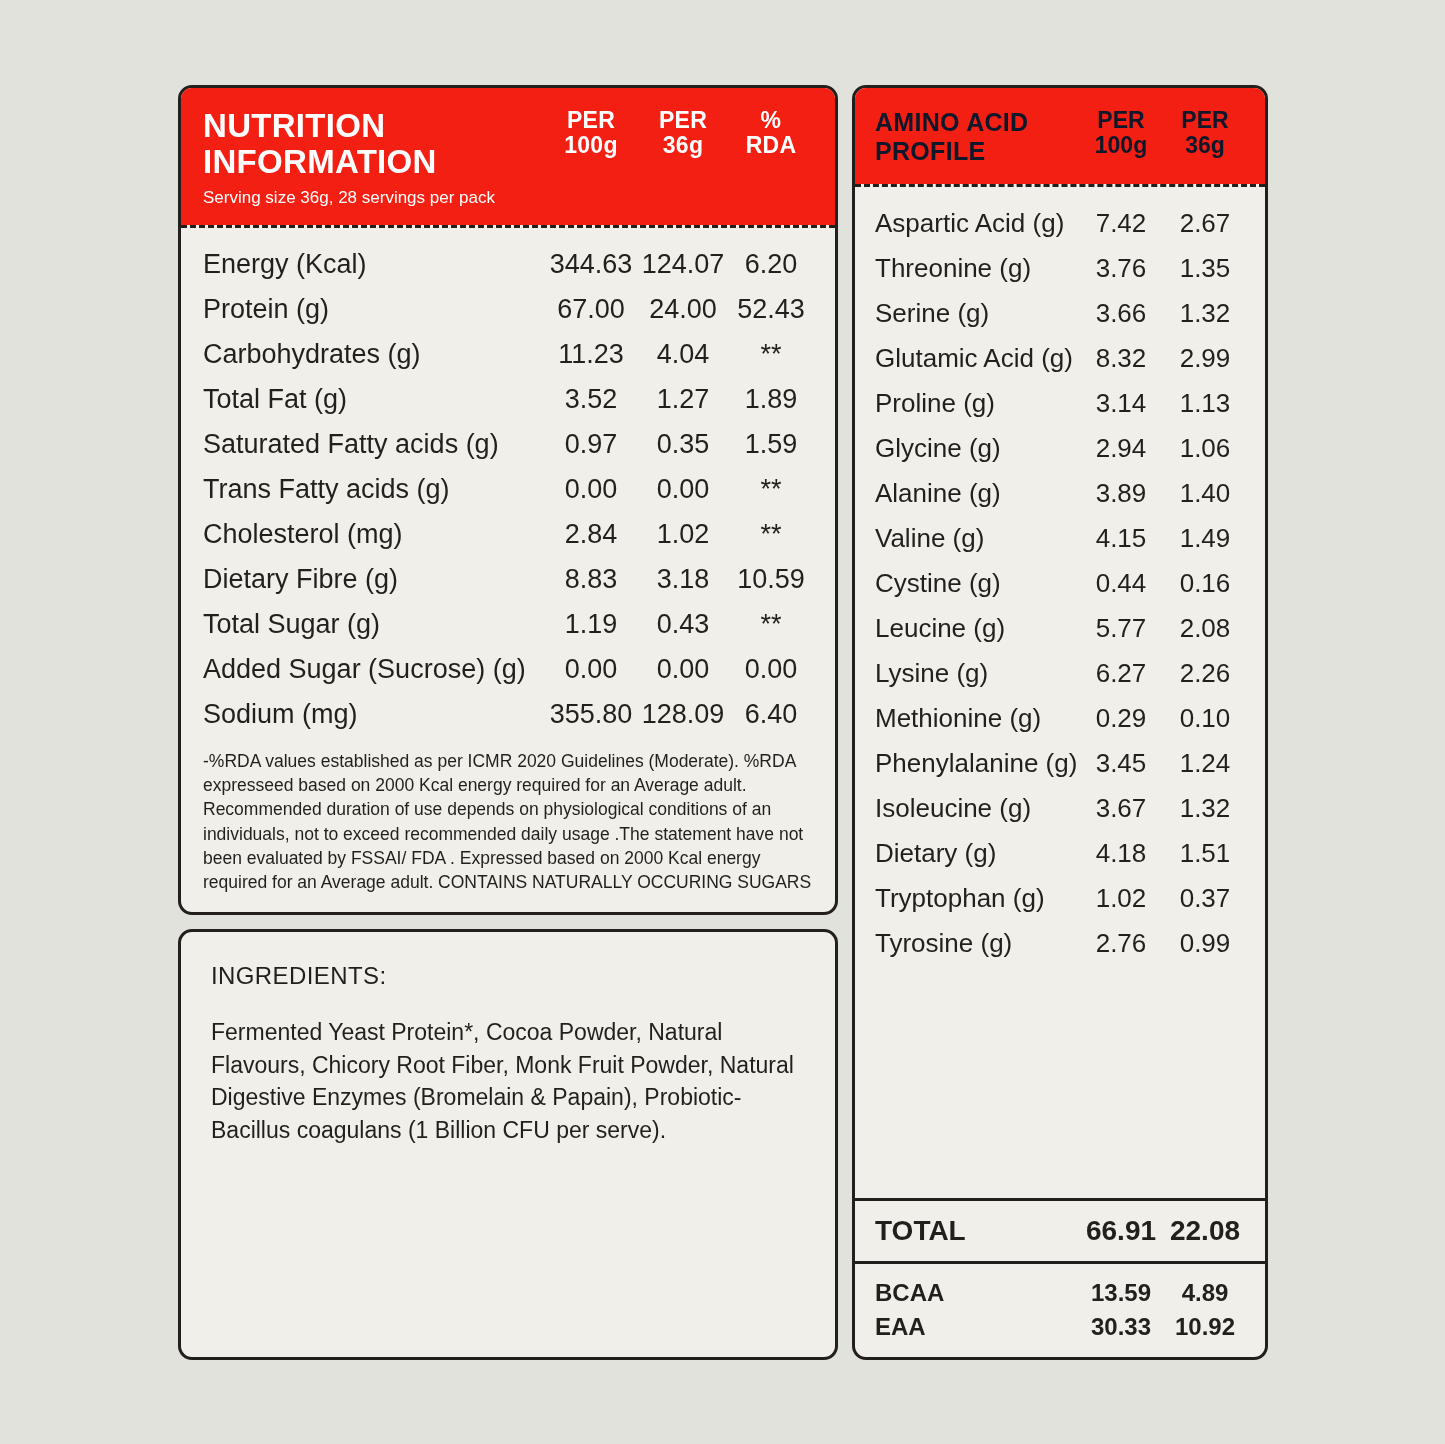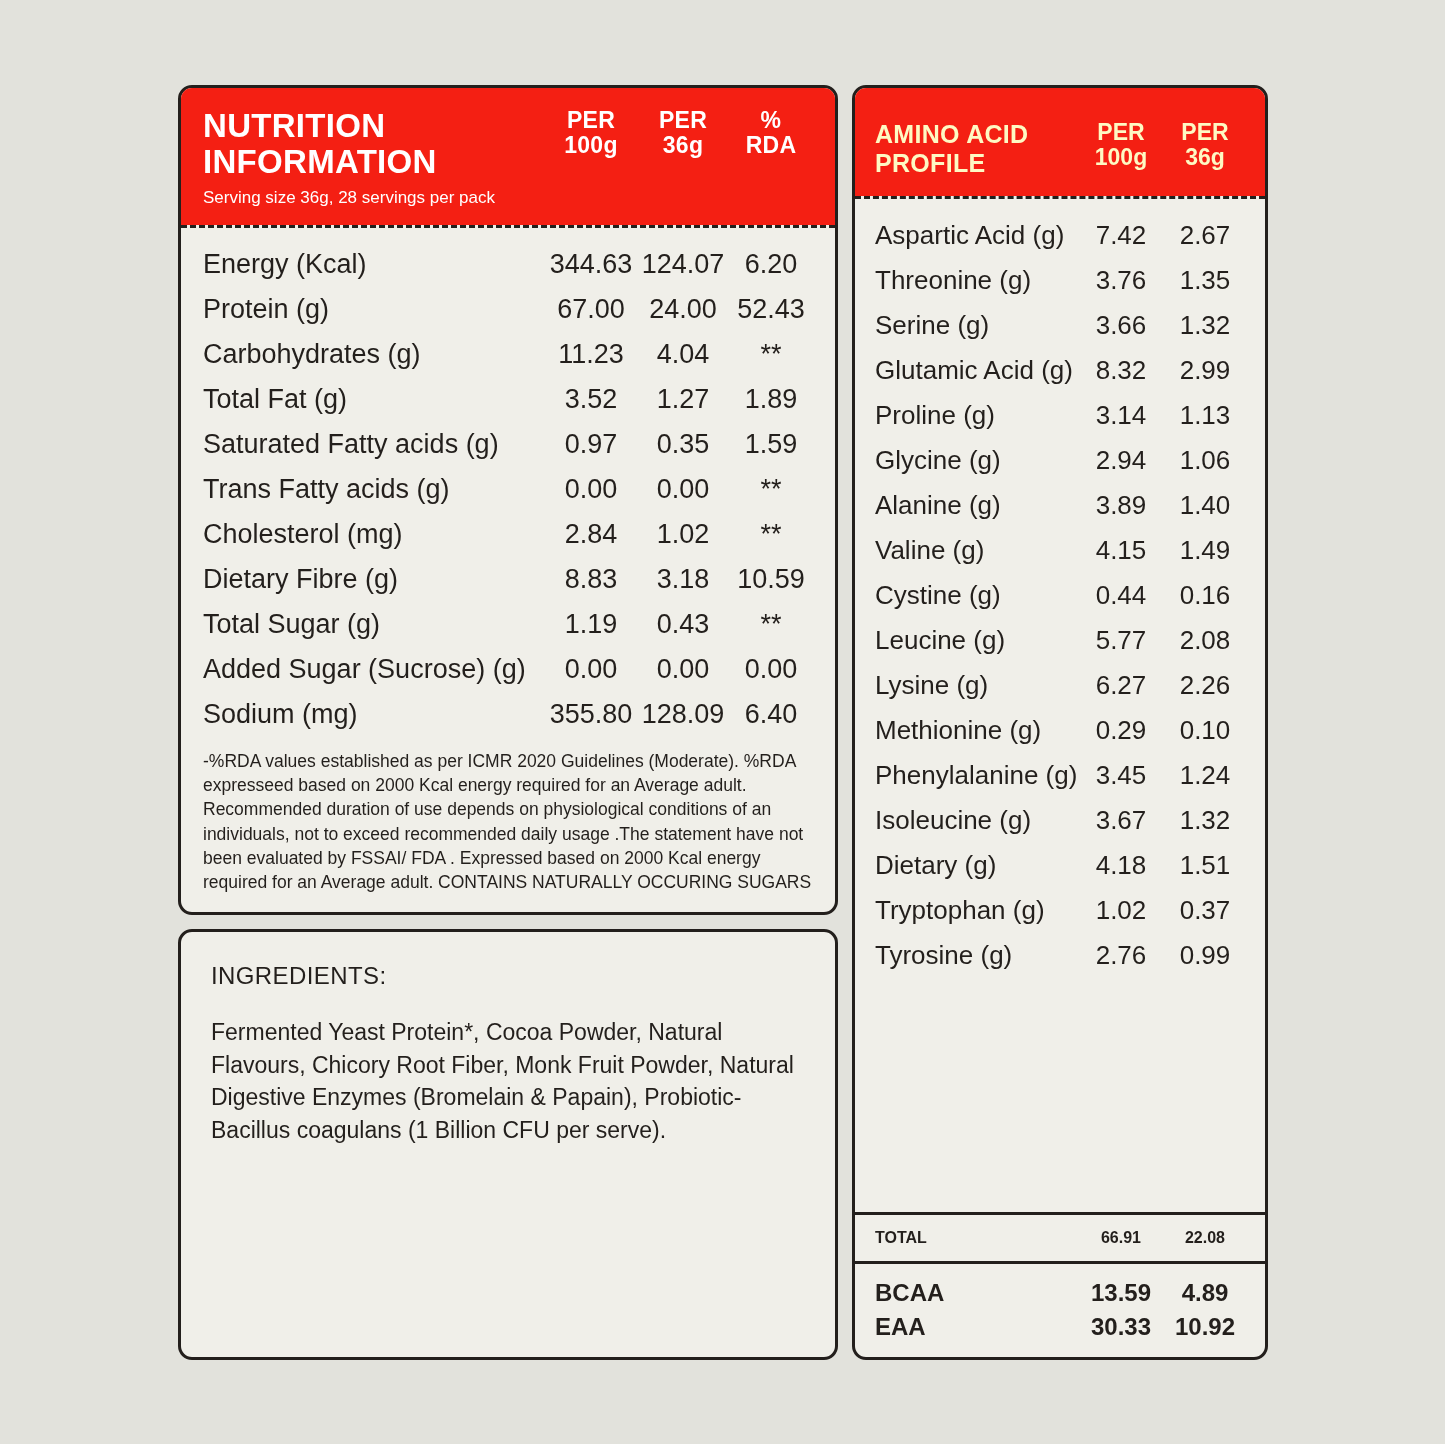--- a/index.html
+++ b/index.html
@@ -117,24 +117,24 @@
     line-height: 1.42;
   }
   
   .aa-box {
     height: 100%;
     display: flex;
     flex-direction: column;
   }
   .aa-hdr {
     background: #f41f13;
-    color: #fef9c3;
+    color: #0f172a;
     display: flex;
     align-items: flex-start;
-    padding: 32px 18px 18px 20px;
+    padding: 20px 18px 18px 20px;
   }
   .aa-hdr .t1 {
     flex: 1;
     font-weight: bold;
     font-size: 25px;
     line-height: 1.15;
     letter-spacing: 0.3px;
   }
   .aa-hdr .c {
     width: 84px;
@@ -159,21 +159,21 @@
     width: 84px;
     text-align: center;
   }
   .solid-sep {
     border-top: 3px solid #231f1c;
     height: 0;
   }
   .total-row {
     display: flex;
     align-items: baseline;
-    font-size: 16px;
+    font-size: 28px;
     font-weight: bold;
     padding: 14px 18px 14px 20px;
   }
   .total-row .label { flex: 1; }
   .total-row .v { width: 84px; text-align: center; }
   .bc-block {
     padding: 12px 18px 14px 20px;
   }
   .bc-row {
     display: flex;

